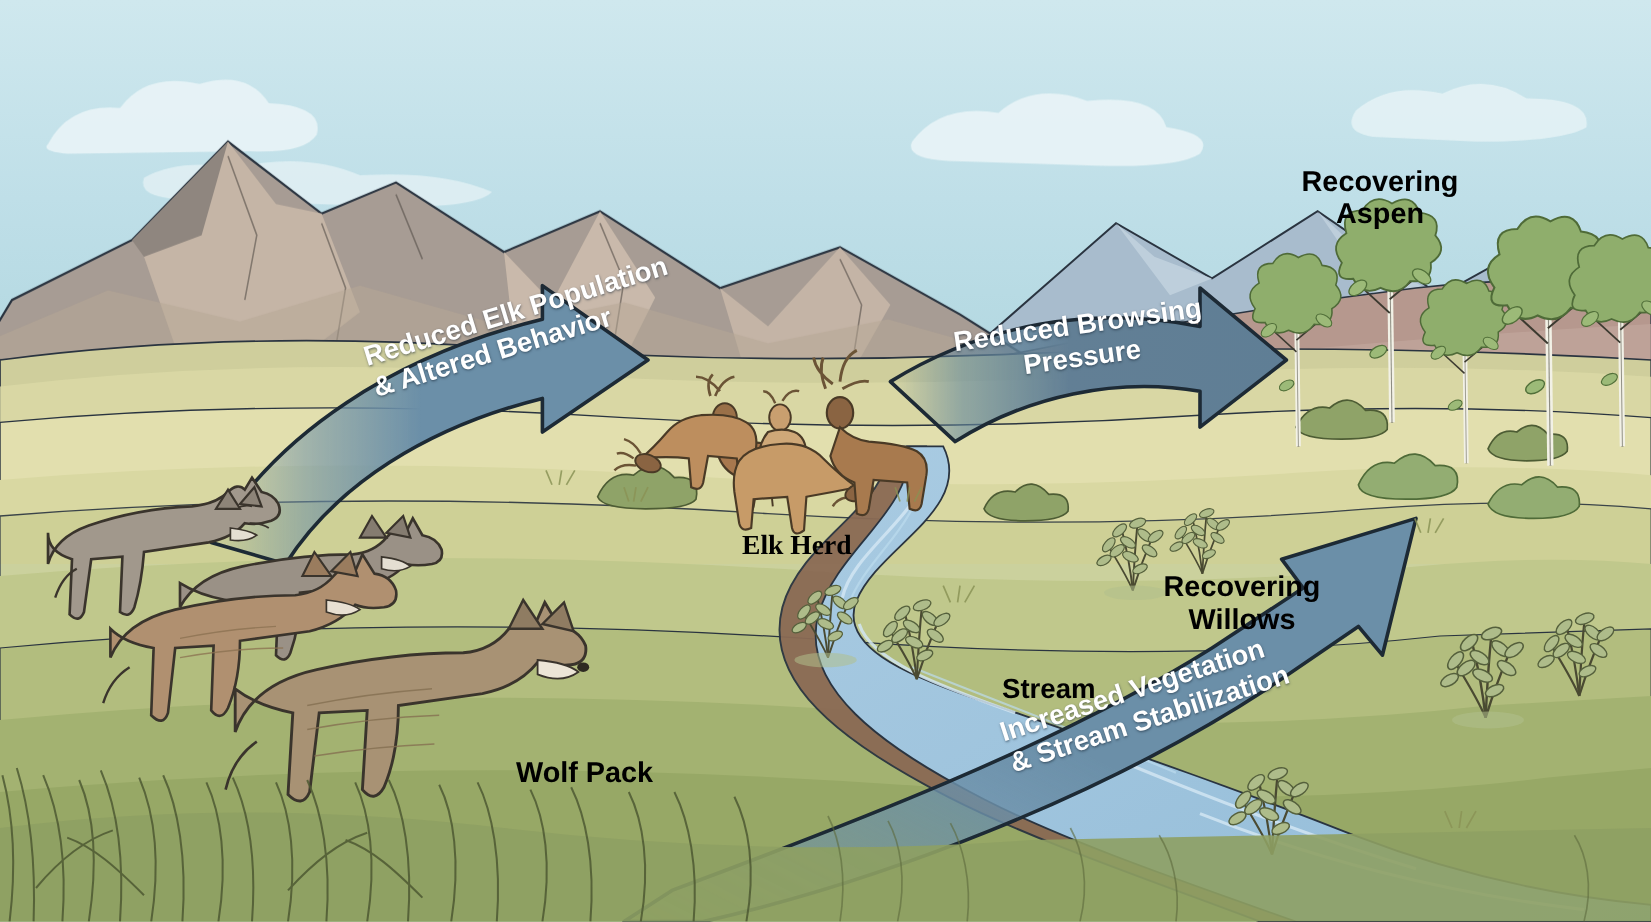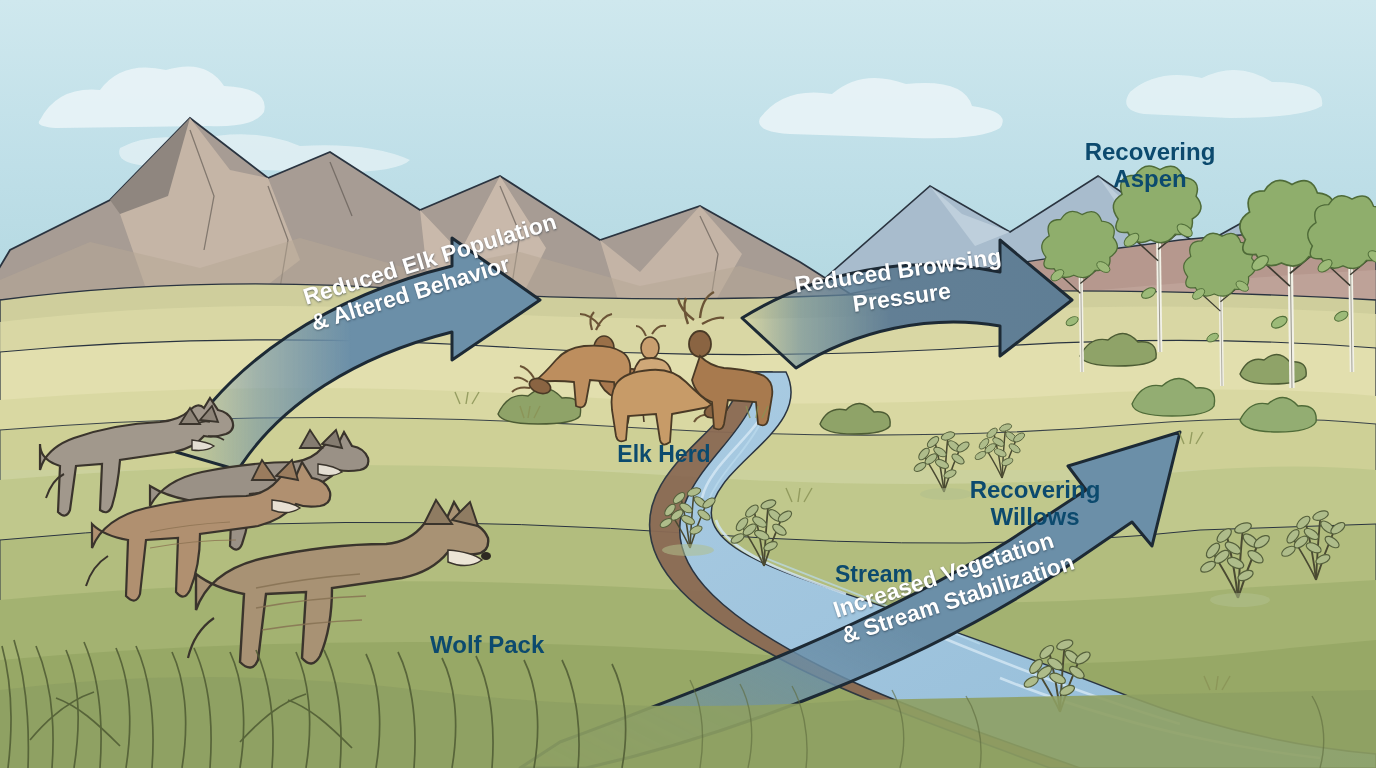--- a/index.html
+++ b/index.html
@@ -4,21 +4,21 @@
 <title>Trophic Cascade Illustration</title>
 <style>
   html,body{margin:0;padding:0;background:#1a1a1a;}
   #stage{
     position:relative;width:1376px;height:768px;overflow:hidden;
     font-family:"Liberation Sans",sans-serif;
     background:#bcdce4;
   }
   #scene{position:absolute;inset:0;width:1376px;height:768px;}
   .lbl{
-    position:absolute;color:#0c4a6e;font-weight:700;
+    position:absolute;color:#000000;font-weight:700;
     line-height:1.12;white-space:pre;pointer-events:none;
   }
   .arrow-text{
     position:absolute;color:#ffffff;font-weight:700;
     line-height:1.16;white-space:pre;pointer-events:none;
     text-shadow:0 1px 2px rgba(20,35,50,.55);
   }
 </style>
 </head>
 <body>
@@ -327,21 +327,21 @@
     <g stroke="#8a9356" stroke-width="1.4" fill="none" opacity=".85">
       <path d="M798,502 l2,-14 M804,502 l8,-14 M792,502 l-6,-14"></path>
       <path d="M1190,444 l2,-12 M1196,444 l7,-12 M1184,444 l-5,-12"></path>
       <path d="M466,404 l2,-12 M472,404 l7,-12 M460,404 l-5,-12"></path>
       <path d="M1216,690 l2,-14 M1222,690 l8,-14 M1210,690 l-6,-14"></path>
     </g>
   </svg>
 
   <div class="lbl" style="left:430px;top:632px;font-size:24px;text-align:center;">Wolf Pack</div>
 
-  <div class="lbl" style="left:664px;top:442px;font-size:23px;text-align:center;transform:translateX(-50%);">Elk Herd</div>
+  <div class="lbl" style="left:664px;top:442px;font-size:23px;text-align:center;transform:translateX(-50%);font-family:Liberation Serif, serif;">Elk Herd</div>
 
   <div class="lbl" style="left:874px;top:562px;font-size:23px;text-align:right;transform:translateX(-50%);">Stream</div>
 
   <div class="lbl" style="left:1150px;top:139px;font-size:24px;text-align:center;transform:translateX(-50%);">Recovering
 Aspen</div>
 
   <div class="lbl" style="left:1035px;top:477px;font-size:24px;text-align:center;transform:translateX(-50%);">Recovering
 Willows</div>
 
   <div class="arrow-text" style="left:300px;top:285px;font-size:23px;transform:rotate(-17deg);transform-origin:left top;">Reduced Elk Population

